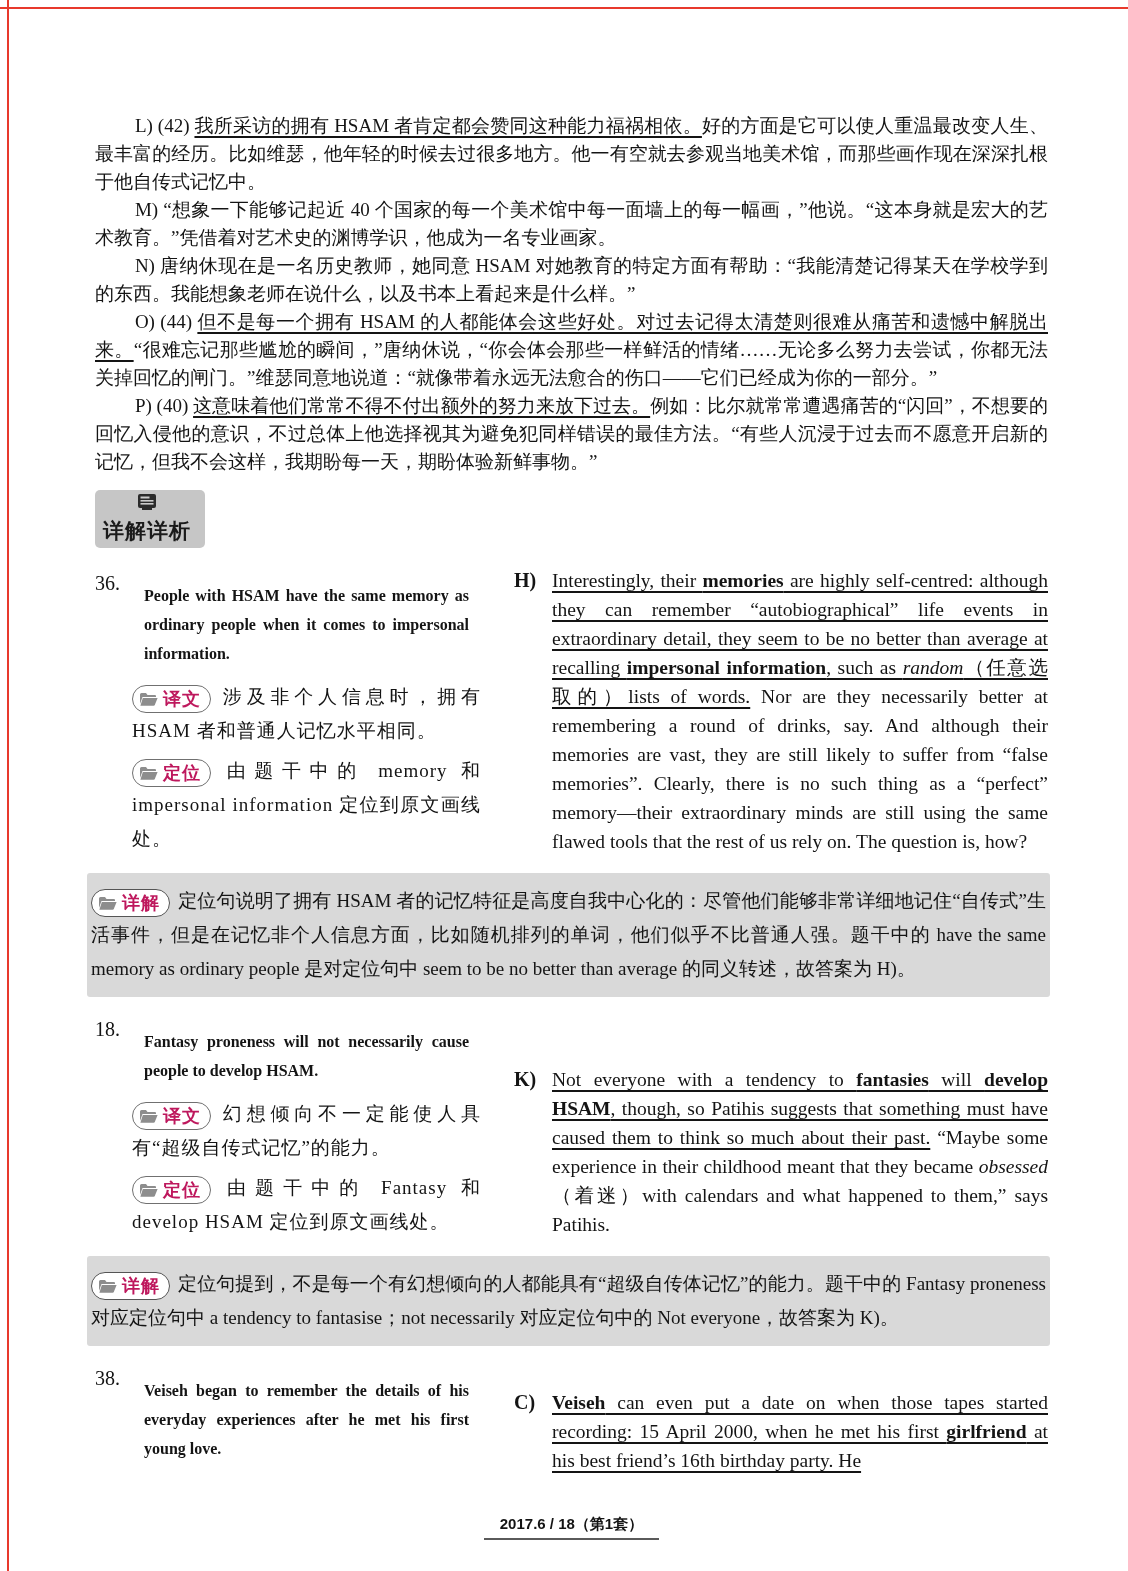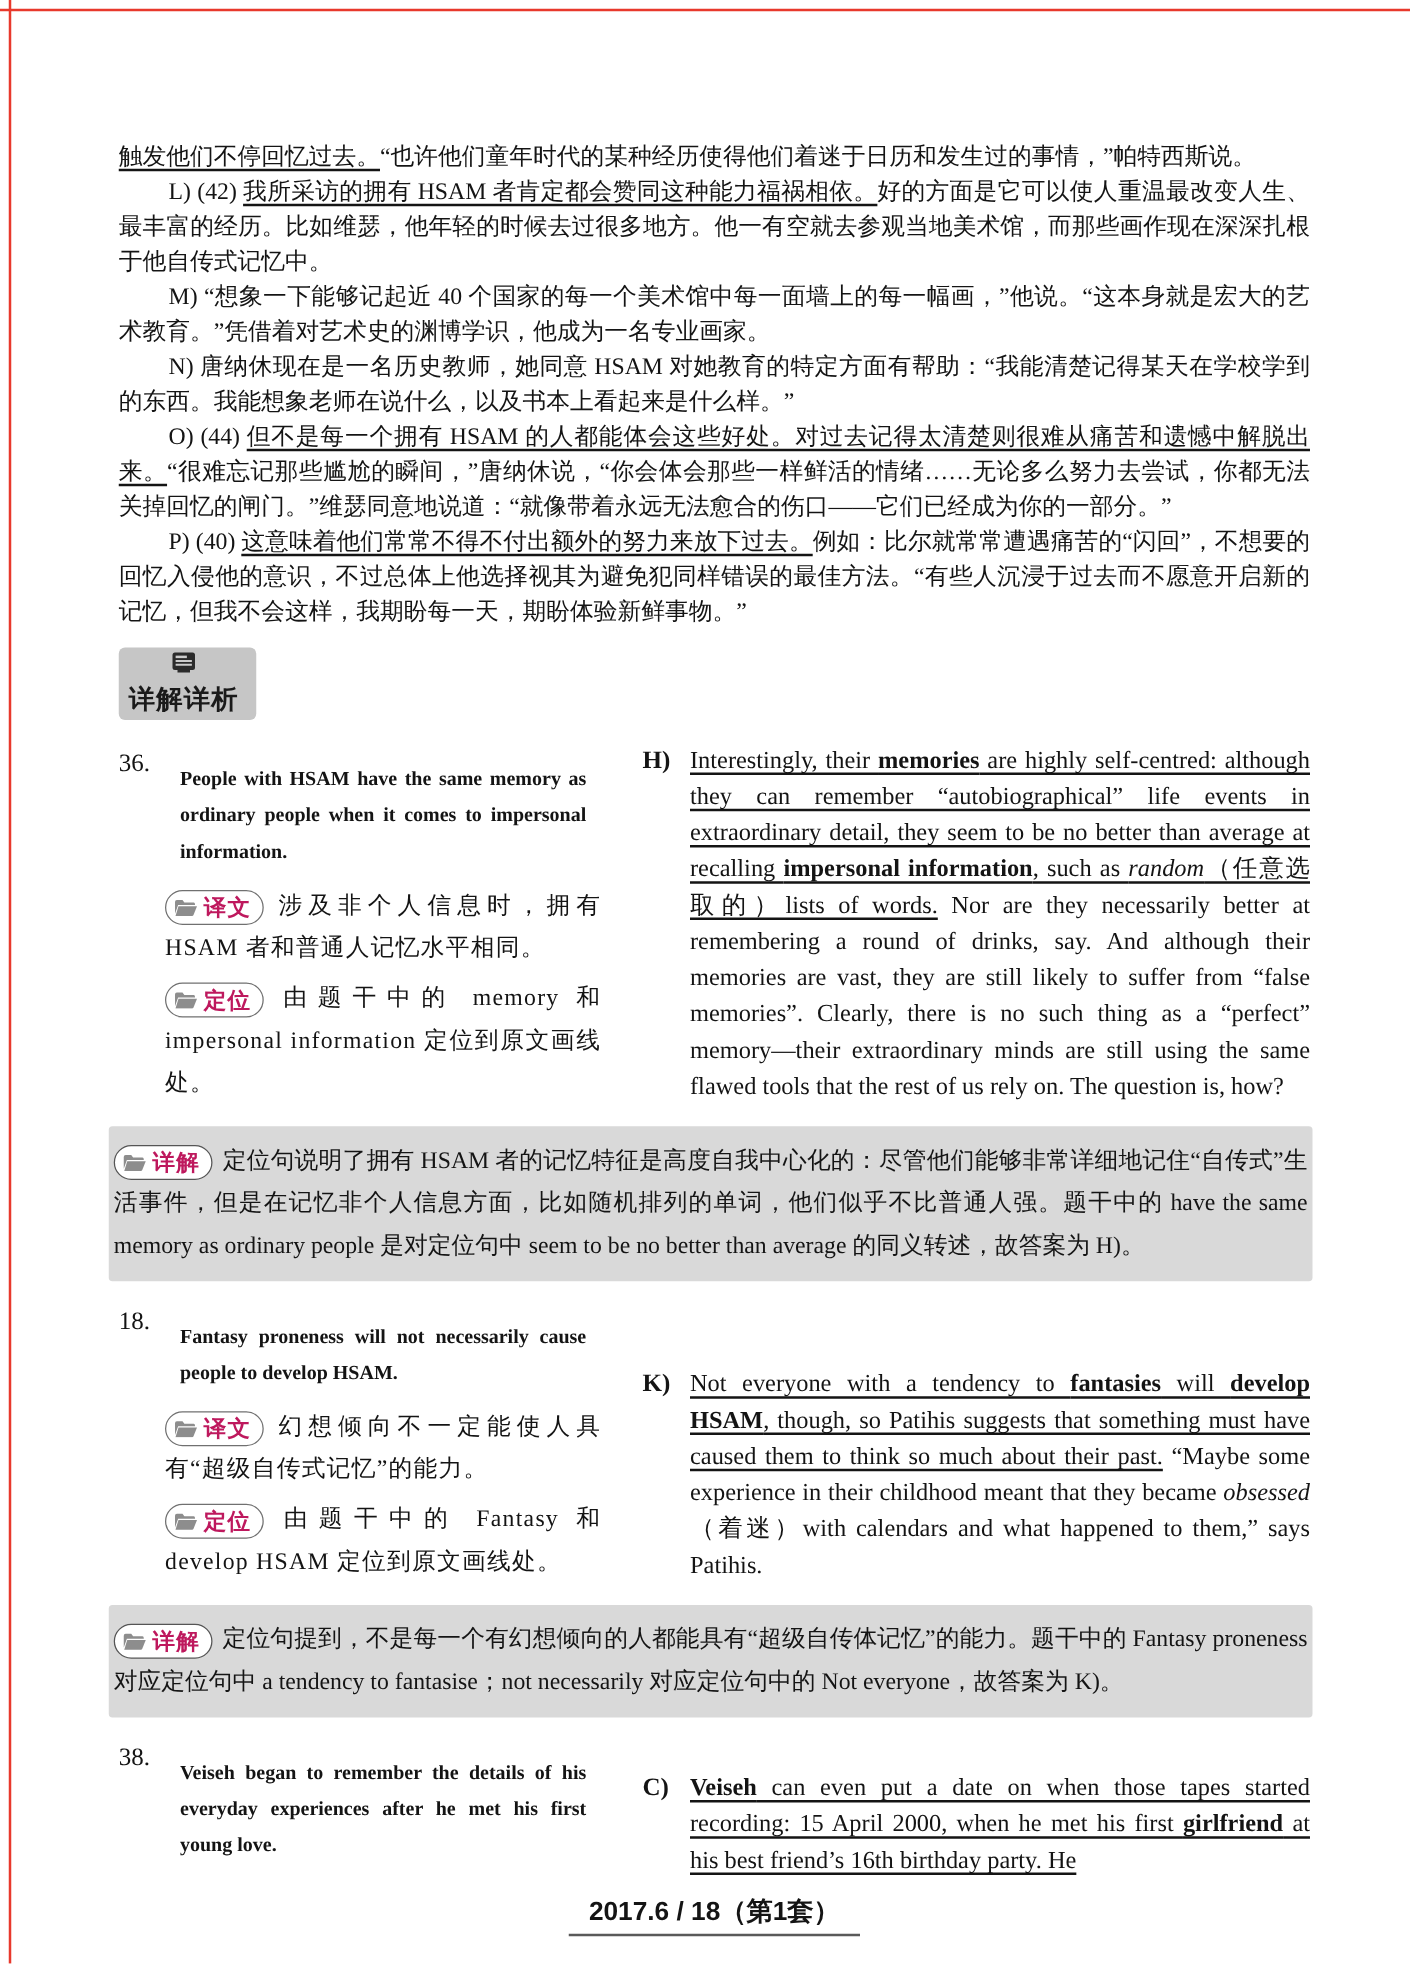--- a/index.html
+++ b/index.html
@@ -46,34 +46,33 @@
     font-size:18px;color:#be185d;letter-spacing:1px;}
   .foldericon svg{display:block;}
 
   
   .explain-box{margin-top:17px;margin-left:-8px;margin-right:-2px;background:#d9d9d9;
     border-radius:3px;padding:11px 4px;font-size:19px;line-height:34px;text-align:justify;}
 
   
   .footer{margin-top:12px;text-align:center;}
   .footer-text{display:inline-block;font-family:"Liberation Sans","DejaVu Sans",sans-serif;
-    font-weight:bold;font-size:21px;padding:0 16px 4px 16px;border-bottom:2.5px solid #5a5a5a;}
+    font-weight:bold;font-size:15px;padding:0 16px 4px 16px;border-bottom:2.5px solid #5a5a5a;margin-top:28px;}
 </style>
 </head>
 <body>
 
 <div class="page">
   <div class="red-line-h"></div>
   <div class="red-line-v"></div>
 
   <div class="content">
 
     
     <section>
-      <p class="para"><span class="su">触发他们不停回忆过去。</span><span>“也许他们童年时代的某种经历使得他们着迷于日历和发生过的事情，”帕特西斯说。</span></p>
       <p class="para indent"><span>L) (42) </span><span class="su">我所采访的拥有 HSAM 者肯定都会赞同这种能力福祸相依。</span><span>好的方面是它可以使人重温最改变人生、最丰富的经历。比如维瑟，他年轻的时候去过很多地方。他一有空就去参观当地美术馆，而那些画作现在深深扎根于他自传式记忆中。</span></p>
       <p class="para indent"><span>M) “想象一下能够记起近 40 个国家的每一个美术馆中每一面墙上的每一幅画，”他说。“这本身就是宏大的艺术教育。”凭借着对艺术史的渊博学识，他成为一名专业画家。</span></p>
       <p class="para indent"><span>N) 唐纳休现在是一名历史教师，她同意 HSAM 对她教育的特定方面有帮助：“我能清楚记得某天在学校学到的东西。我能想象老师在说什么，以及书本上看起来是什么样。”</span></p>
       <p class="para indent"><span>O) (44) </span><span class="su">但不是每一个拥有 HSAM 的人都能体会这些好处。对过去记得太清楚则很难从痛苦和遗憾中解脱出来。</span><span>“很难忘记那些尴尬的瞬间，”唐纳休说，“你会体会那些一样鲜活的情绪……无论多么努力去尝试，你都无法关掉回忆的闸门。”维瑟同意地说道：“就像带着永远无法愈合的伤口——它们已经成为你的一部分。”</span></p>
       <p class="para indent"><span>P) (40) </span><span class="su">这意味着他们常常不得不付出额外的努力来放下过去。</span><span>例如：比尔就常常遭遇痛苦的“闪回”，不想要的回忆入侵他的意识，不过总体上他选择视其为避免犯同样错误的最佳方法。“有些人沉浸于过去而不愿意开启新的记忆，但我不会这样，我期盼每一天，期盼体验新鲜事物。”</span></p>
     </section>
 
     
     <div class="section-header">
       <span class="hdr-icon">

